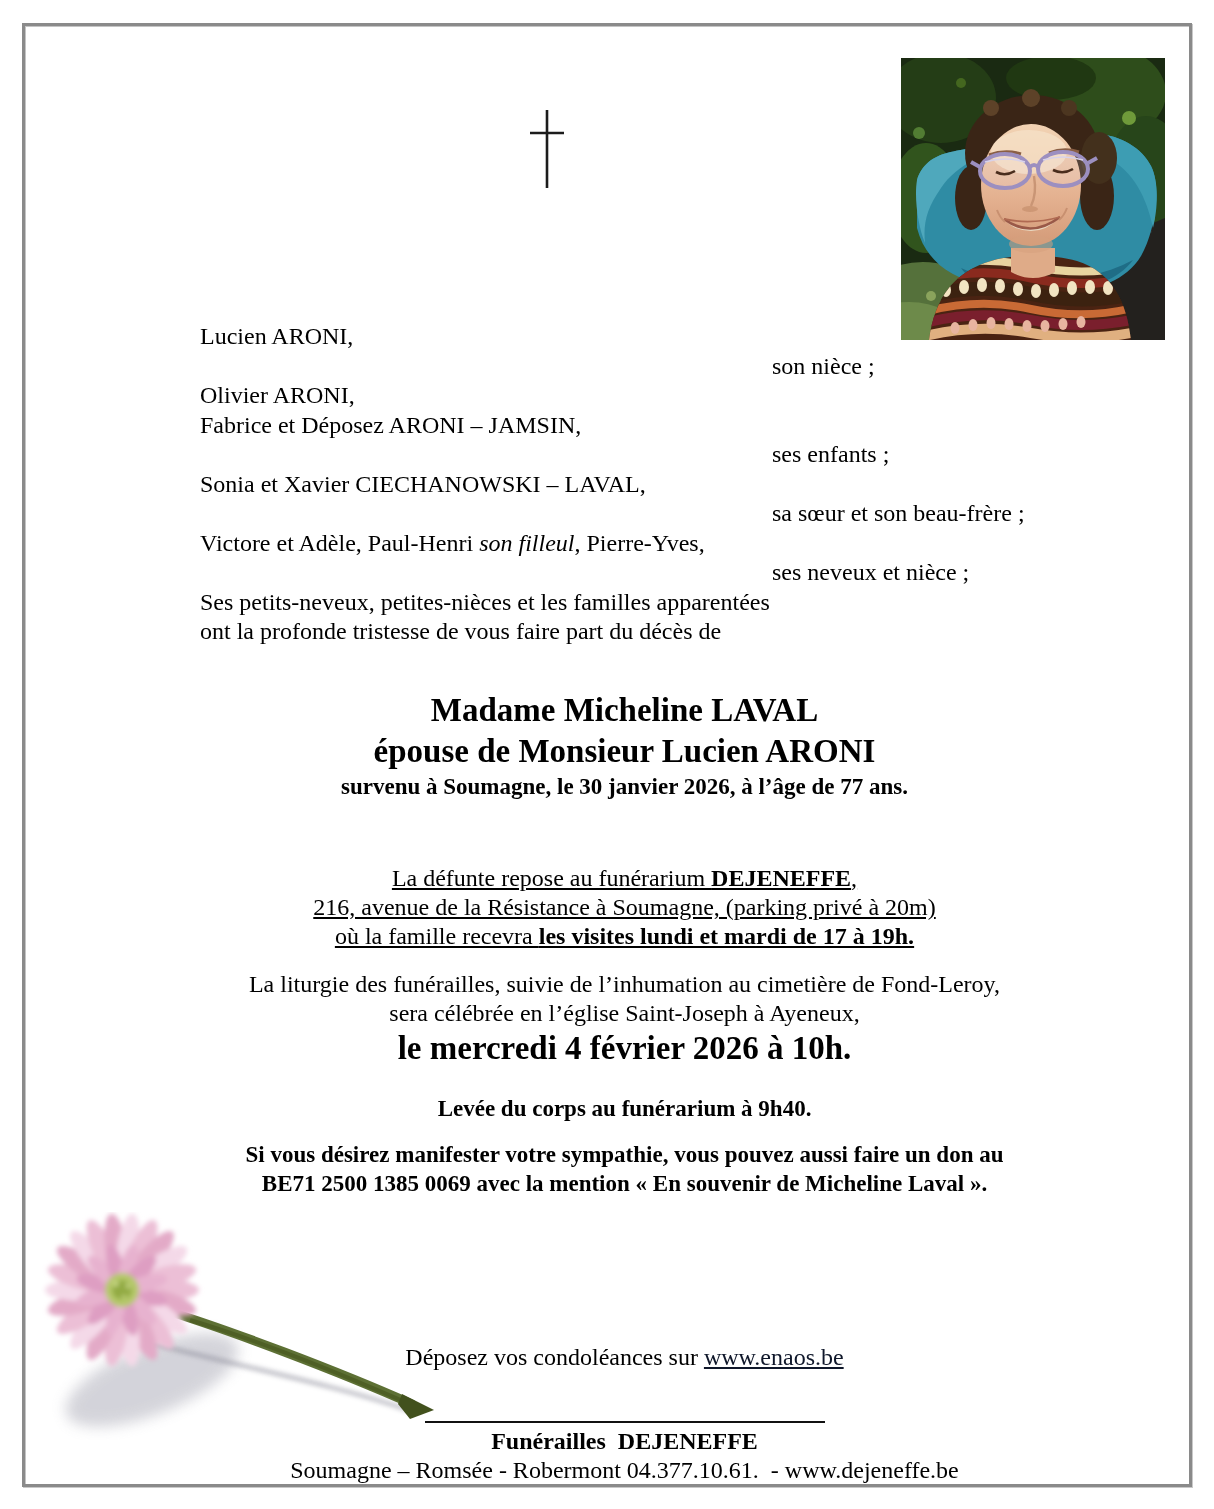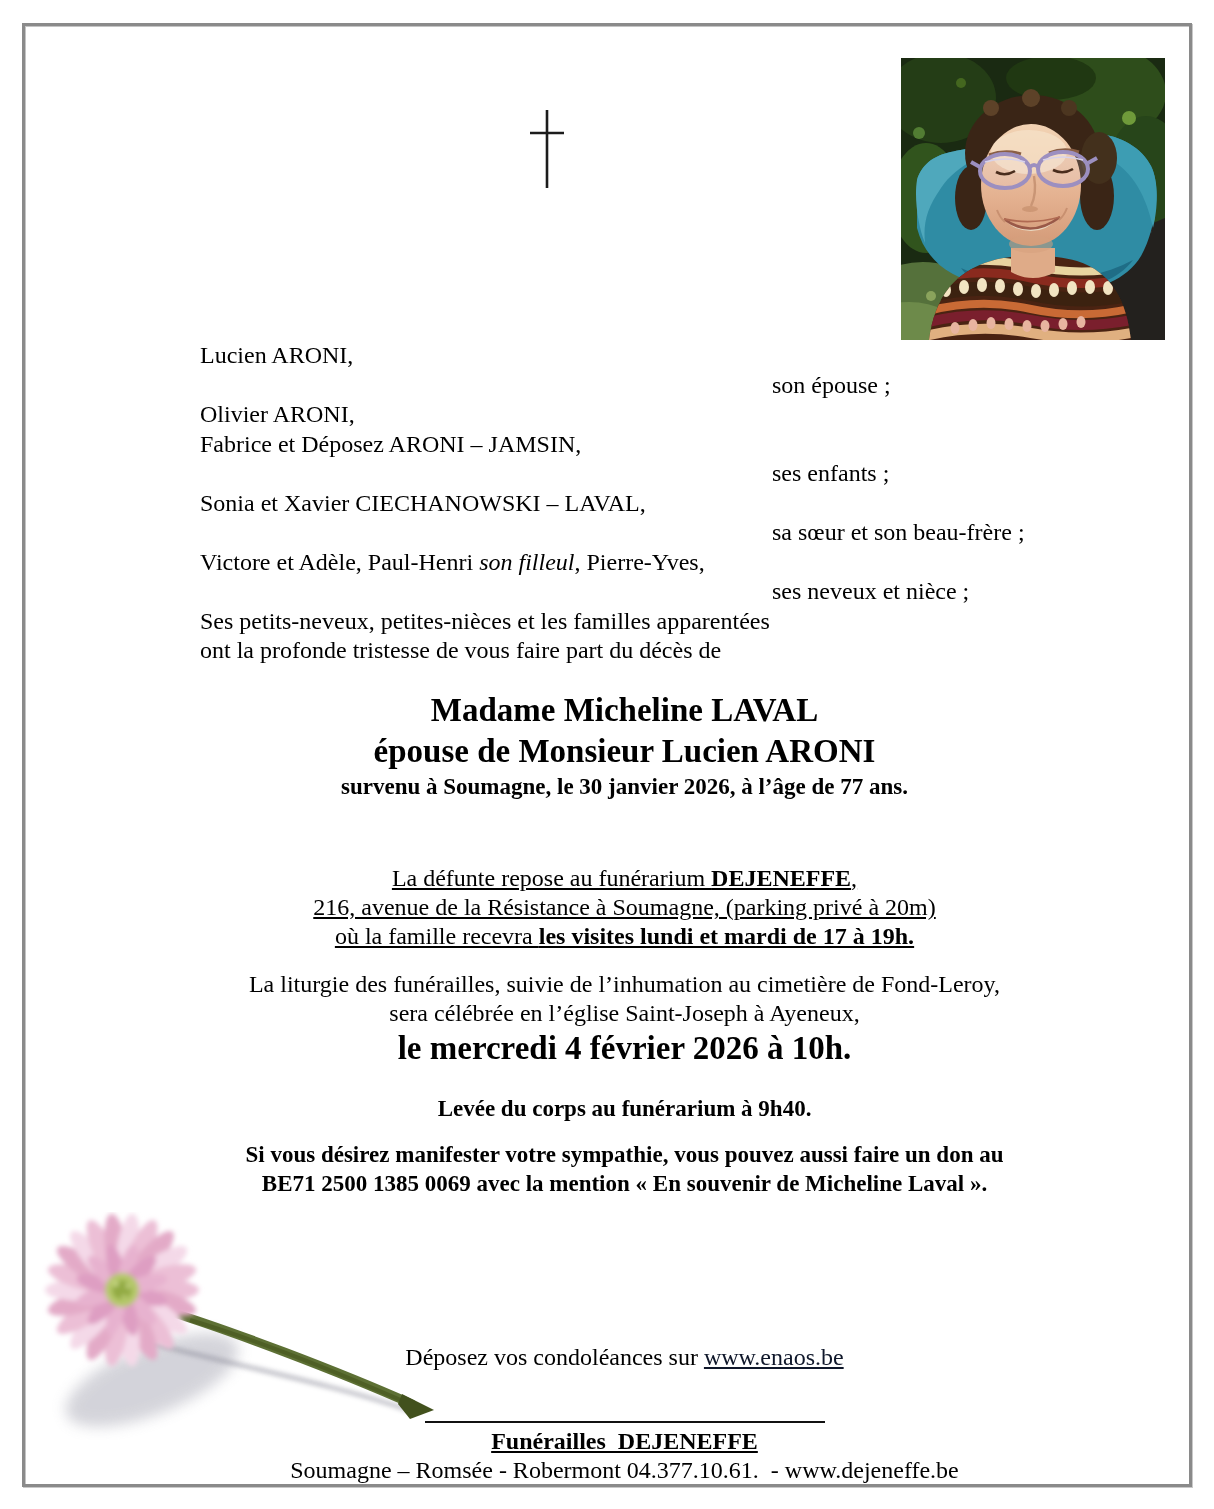--- a/index.html
+++ b/index.html
@@ -14,21 +14,21 @@
   .frame{
     position:absolute;left:22px;top:23px;width:1164px;height:1458px;
     border:3px solid #8a8a8a;
     box-shadow:1px 1px 0 #c9c9c9, inset 1px 1px 0 #c4c4c4;
     pointer-events:none;
   }
   .cross-wrap{position:absolute;left:528px;top:106px;width:40px;height:86px;}
   .photo-wrap{position:absolute;left:901px;top:58px;width:264px;height:282px;}
   .photo-wrap svg{display:block;}
 
-  .family-block{position:absolute;left:0;top:341px;width:976px;font-size:24px;}
+  .family-block{position:absolute;left:0;top:322px;width:976px;font-size:24px;}
   .fam-line{height:29.5px;line-height:29.5px;white-space:nowrap;}
   .fam-line.name{padding-left:200px;}
   .fam-line.rel{padding-left:772px;}
 
   .centered{position:absolute;left:57px;width:1135px;text-align:center;}
 
   .title-block{top:690px;}
   .title-line{font-size:33px;font-weight:bold;line-height:41px;white-space:nowrap;}
   .subtitle-line{font-size:23px;font-weight:bold;line-height:30px;white-space:nowrap;}
 
@@ -38,21 +38,21 @@
   .levee-block{top:1094px;font-size:23px;font-weight:bold;line-height:30px;}
   .donation-block{top:1140px;font-size:23px;font-weight:bold;line-height:29px;}
   .thanks-block{top:1257px;font-size:24px;font-style:italic;line-height:29px;}
   .condolences-block{top:1342px;font-size:24px;line-height:30px;}
   .condolences-block a{color:#0f172a;text-decoration:underline;cursor:pointer;}
 
   .flower-wrap{position:absolute;left:40px;top:1212px;width:400px;height:228px;}
 
   .footer-rule{position:absolute;left:425px;top:1421px;width:400px;border-top:2px solid #111;}
   .footer-block{top:1426px;}
-  .footer-company{font-size:24px;font-weight:bold;line-height:30px;white-space:pre-wrap;text-decoration:underline;}
+  .footer-company{font-size:24px;font-weight:bold;line-height:30px;white-space:pre-wrap;}
   .footer-contact{font-size:24px;line-height:28px;white-space:pre-wrap;}
 </style>
 </head>
 <body>
 
 <div class="page">
 
   <div class="frame"></div>
 
   <div class="cross-wrap">
@@ -169,21 +169,21 @@
       <path d="M 103,161 Q 130,181 159,159 Q 146,173 130,173 Q 113,173 103,161 Z" fill="#e8d8c2"></path>
       <path d="M 103,161 Q 130,181 159,159" stroke="#9a5948" stroke-width="2.6" fill="none"></path>
       <path d="M 103,161 Q 130,167 159,159" stroke="#b06a52" stroke-width="1.8" fill="none"></path>
       <path d="M 96,152 Q 99,160 104,164" stroke="#c89070" stroke-width="2" fill="none"></path>
       <path d="M 166,150 Q 163,158 158,162" stroke="#c89070" stroke-width="2" fill="none"></path>
     </svg>
   </div>
 
   <div class="family-block">
     <div class="fam-line name"><span>Lucien ARONI,</span></div>
-    <div class="fam-line rel"><span>son épouse ;</span></div>
+    <div class="fam-line rel"><span>son nièce ;</span></div>
     <div class="fam-line name"><span>Olivier ARONI,</span></div>
     <div class="fam-line name"><span>Fabrice et Déposez ARONI – JAMSIN,</span></div>
     <div class="fam-line rel"><span>ses enfants ;</span></div>
     <div class="fam-line name"><span>Sonia et Xavier CIECHANOWSKI – LAVAL,</span></div>
     <div class="fam-line rel"><span>sa sœur et son beau-frère ;</span></div>
     <div class="fam-line name"><span>Victore et Adèle, Paul-Henri </span><i>son filleul</i><span>, Pierre-Yves,</span></div>
     <div class="fam-line rel"><span>ses neveux et nièce ;</span></div>
     <div class="fam-line name"><span>Ses petits-neveux, petites-nièces et les familles apparentées</span></div>
     <div class="fam-line name"><span>ont la profonde tristesse de vous faire part du décès de</span></div>
   </div>

